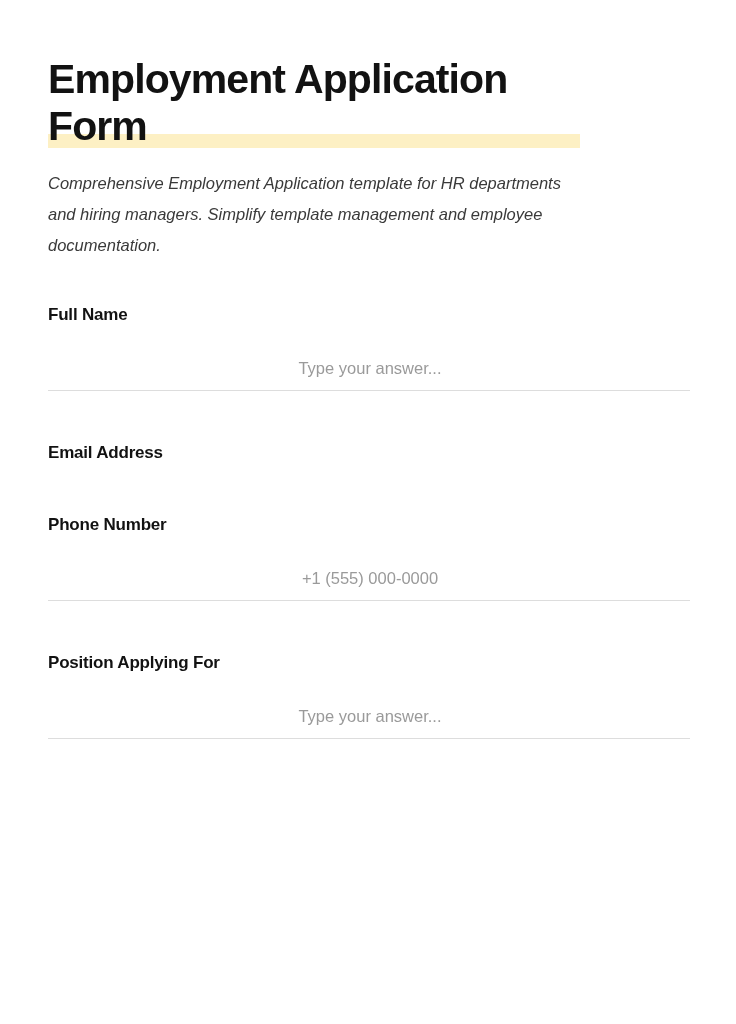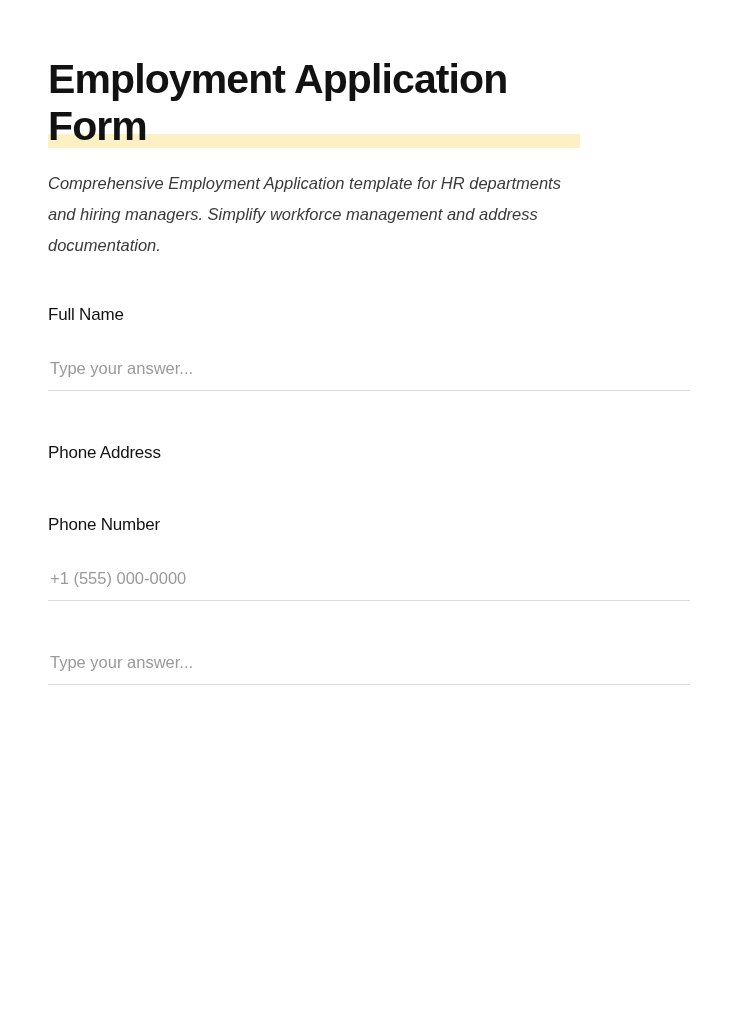--- a/index.html
+++ b/index.html
@@ -52,71 +52,73 @@
     max-width: 640px;
   }
   .fields {
     margin-top: 44px;
   }
   .field {
     margin-bottom: 52px;
   }
   .field-label {
     font-size: 17px;
-    font-weight: 400;
+    font-weight: 700;
     color: #121212;
     letter-spacing: -0.2px;
     margin-bottom: 34px;
   }
   .field-input {
     display: block;
     width: 640px;
     border: none;
     border-bottom: 1px solid #dddddd;
     outline: none;
     background: transparent;
     font-family: "Liberation Sans", sans-serif;
     font-size: 16.5px;
     color: #1a1a1a;
     padding: 0 0 12px 2px;
+    text-align: center;
   }
   .field-input::placeholder {
     color: #9a9a9a;
     opacity: 1;
   }
 </style>
 </head>
 <body>
 
 <div class="page">
 
   <div class="title-wrap">
     <span class="title-highlight"></span>
     <h1 class="form-title">Employment Application Form</h1>
   </div>
 
-  <p class="form-desc">Comprehensive Employment Application template for HR departments and hiring managers. Simplify workforce management and address documentation.</p>
+  <p class="form-desc">Comprehensive Employment Application template for HR departments and hiring managers. Simplify template management and employee documentation.</p>
 
   <div class="fields">
 
     <div class="field">
       <div class="field-label">Full Name</div>
       <input class="field-input" type="text" placeholder="Type your answer..." style="">
     </div>
 
     <div class="field">
-      <div class="field-label">Phone Address</div>
+      <div class="field-label">Email Address</div>
     </div>
 
     <div class="field">
       <div class="field-label">Phone Number</div>
       <input class="field-input" type="text" placeholder="+1 (555) 000-0000" style="">
     </div>
 
     <div class="field">
     </div>
 
     <div class="field">
+      <div class="field-label">Position Applying For</div>
       <input class="field-input" type="text" placeholder="Type your answer..." style="">
     </div>
 
   </div>
 </div>
 
 </body></html>

